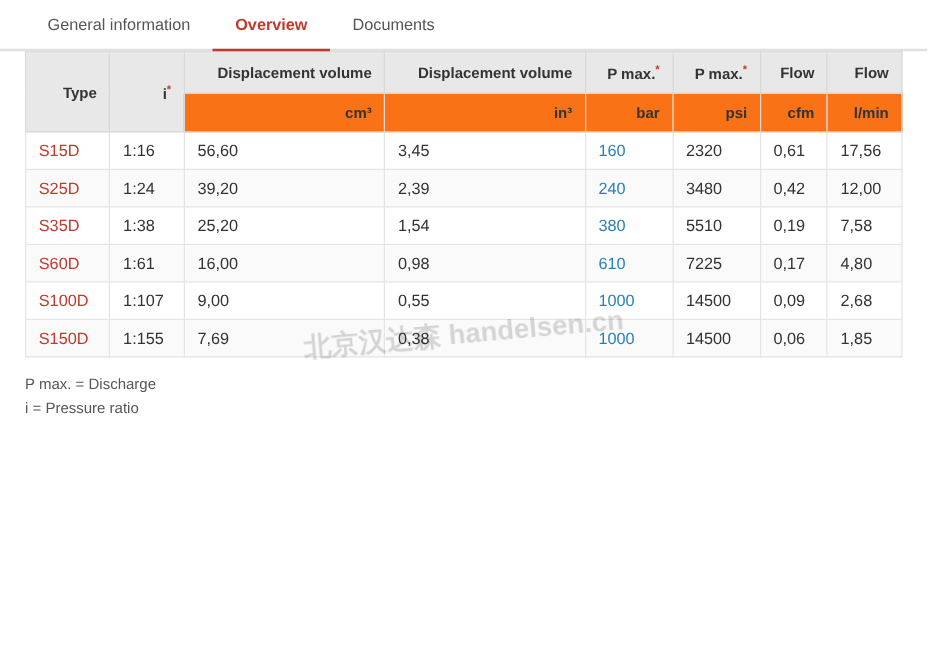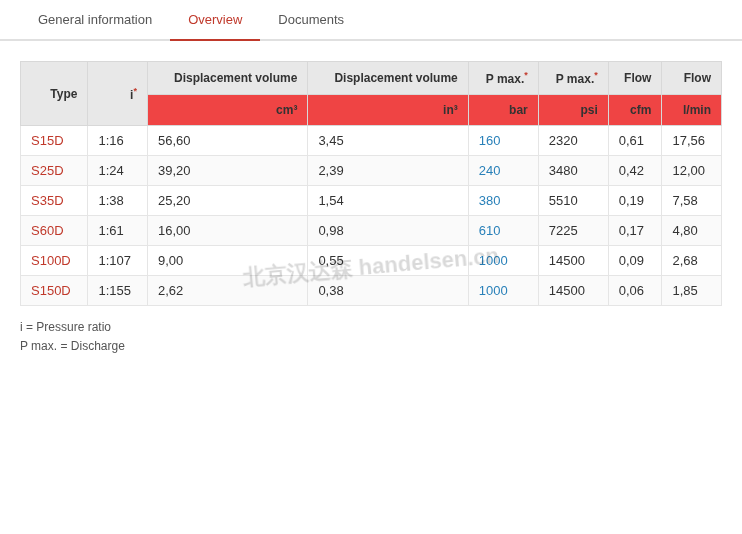--- a/index.html
+++ b/index.html
@@ -7,52 +7,51 @@
       font-family: Arial, sans-serif;
       font-size: 13px;
       background: #fff;
       color: #333;
     }
 
     .tabs-bar {
       display: flex;
       border-bottom: 2px solid #e0e0e0;
       padding: 0 20px;
-      margin-bottom: 20px;
     }
     .tab {
       padding: 12px 18px;
       cursor: pointer;
       font-size: 13px;
       color: #555;
       border-bottom: 2px solid transparent;
       margin-bottom: -2px;
       white-space: nowrap;
     }
     .tab.active {
       color: #c0392b;
       border-bottom: 2px solid #c0392b;
-      font-weight: normal;
+      font-weight: bold;
     }
 
     .content {
       padding: 0 20px 20px 20px;
     }
 
     table {
       width: 100%;
       border-collapse: collapse;
       font-size: 13px;
     }
 
     thead tr:first-child {
       background-color: #e8e8e8;
     }
     thead tr:last-child {
-      background-color: #ef4444;
+      background-color: #f97316;
       padding-left: 32px;
     }
 
     th {
       padding: 8px 10px;
       text-align: right;
       font-weight: bold;
       color: #333;
       border: 1px solid #d8d8d8;
       font-size: 12px;
@@ -185,29 +184,29 @@
           <td>9,00</td>
           <td>0,55</td>
           <td class="blue-val">1000</td>
           <td>14500</td>
           <td>0,09</td>
           <td>2,68</td>
         </tr>
         <tr>
           <td class="link-cell"><a href="#">S150D</a></td>
           <td>1:155</td>
-          <td>2,62</td>
+          <td>7,69</td>
           <td>0,38</td>
           <td class="blue-val">1000</td>
           <td>14500</td>
           <td>0,06</td>
           <td>1,85</td>
         </tr>
       </tbody>
   </table>
 
   <div class="footnotes">
+    <div>P max. = Discharge</div>
     <div>i = Pressure ratio</div>
-    <div>P max. = Discharge</div>
   </div>
 </div>
 
 <div class="watermark">北京汉达森 handelsen.cn</div>
 
 </body></html>

